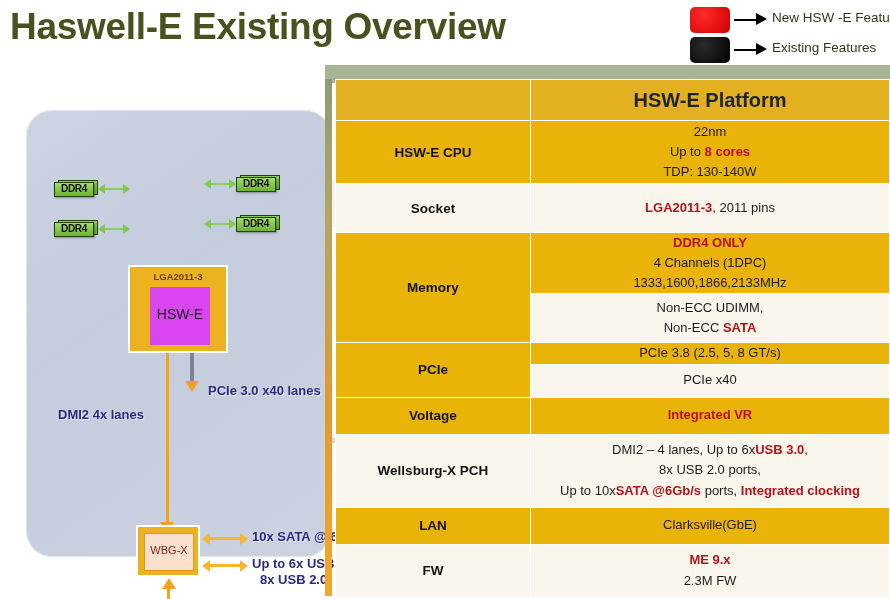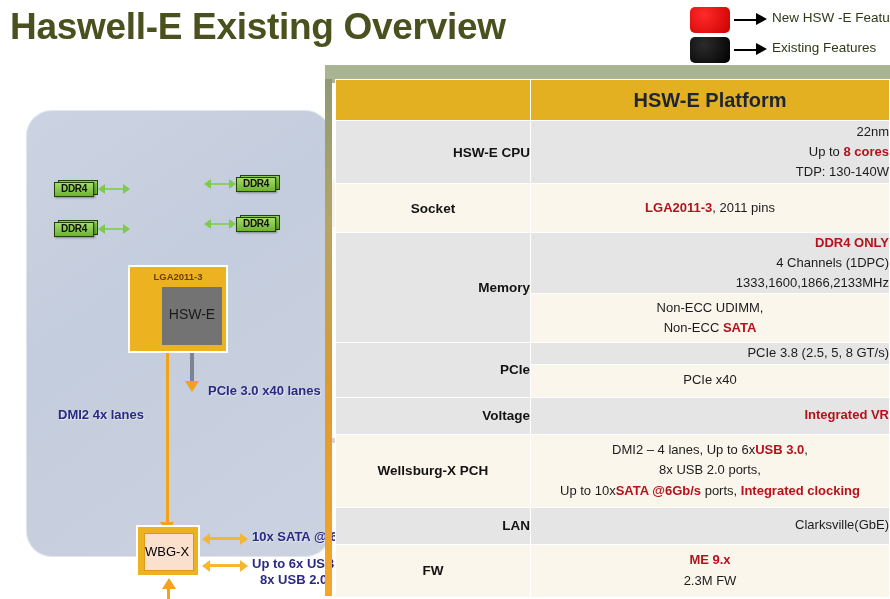--- a/index.html
+++ b/index.html
@@ -37,30 +37,30 @@
     border-radius:26px;box-shadow:0 0 0 1px rgba(255,255,255,.45) inset;
   }
   .dgm-text{position:absolute;font-size:13px;color:#2a2a85;font-weight:bold;white-space:nowrap;
     text-shadow:1px 1px 1px rgba(255,255,255,.55);}
 
   
   #cpu-pkg{position:absolute;left:102px;top:155px;width:100px;height:88px;
     background:#ecb21f;border:2px solid #ffffff;box-sizing:border-box;}
   #cpu-pkg-label{position:absolute;left:0;right:0;top:4px;text-align:center;
     font-size:9.5px;font-weight:bold;color:#6a3d06;}
-  #cpu-die{position:absolute;left:32px;top:20px;width:60px;height:58px;background:#737373;}
+  #cpu-die{position:absolute;left:20px;top:20px;width:60px;height:58px;background:#d946ef;}
   #cpu-die-label{position:absolute;left:0;right:0;top:19px;text-align:center;
     font-size:14px;color:#1a1a1a;}
 
   
   #pch-pkg{position:absolute;left:110px;top:415px;width:64px;height:52px;
     background:#ecb21f;border:2px solid #ffffff;box-sizing:border-box;}
   #pch-die{position:absolute;left:6px;top:6px;width:50px;height:38px;background:#fbe0cd;
     border:1px solid #d89b1a;box-sizing:border-box;}
-  #pch-die-label{position:absolute;left:0;right:0;top:10px;font-size:13px;color:#000000;}
+  #pch-die-label{position:absolute;left:0;right:0;top:10px;text-align:center;font-size:11px;color:#7f1d1d;}
 
   
   .ddr4{position:absolute;width:56px;height:17px;}
   .ddr4 .back{position:absolute;left:4px;top:0;width:40px;height:15px;
     background:linear-gradient(#8fd155,#63ab28);border:1px solid #24400c;box-sizing:border-box;}
   .ddr4 .front{position:absolute;left:0;top:2px;width:40px;height:15px;
     background:linear-gradient(#a3dd6a,#6cb330);border:1px solid #24400c;box-sizing:border-box;
     box-shadow:1px 1px 2px rgba(0,0,0,.35);}
   .ddr4 .txt{position:absolute;left:0;top:3px;width:40px;text-align:center;
     font-size:10px;color:#101010;font-weight:bold;letter-spacing:-0.3px;}
@@ -93,21 +93,21 @@
     background:linear-gradient(#8e9a76 0%,#b5a564 28%,#e09a2e 62%,#f6a62a 100%);}
   #tbl{position:absolute;left:10px;top:0;width:555px;border-collapse:collapse;table-layout:fixed;}
   #tbl td{vertical-align:middle;padding:0;border:1px solid #ffffff;}
   .col-a{width:195px;}
   .hdr{background:#e2b021;height:40px;text-align:center;
        font-size:20px;font-weight:bold;color:#1f2433;}
   .hdr.blank{background:#e2b021;}
   .lbl{text-align:center;font-size:13.5px;font-weight:bold;color:#131313;}
   .val{text-align:center;font-size:13px;color:#1c1c1c;line-height:1.55;padding:5px 4px;}
   .val .red{color:#b5121b;font-weight:bold;}
-  .shade-a{background:#e5e5e5;text-align:right;}
+  .shade-a{background:#eab308;}
   .shade-b{background:#fbf6ec;}
 
   
   #wm{position:absolute;left:0;top:0;width:890px;height:599px;pointer-events:none;}
   #wm-eye{position:absolute;left:355px;top:214px;width:290px;height:165px;opacity:.30;}
   #wm-text{position:absolute;left:195px;top:414px;width:420px;text-align:center;
     font-size:42px;font-weight:bold;color:#9a9a9a;opacity:.42;letter-spacing:-1px;}
   #wm-chev{position:absolute;left:236px;top:175px;width:420px;height:300px;opacity:.30;}
 </style>
 </head>

